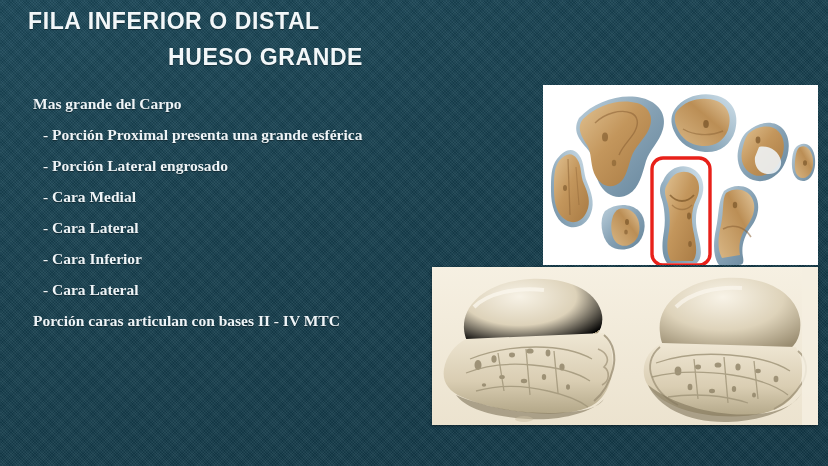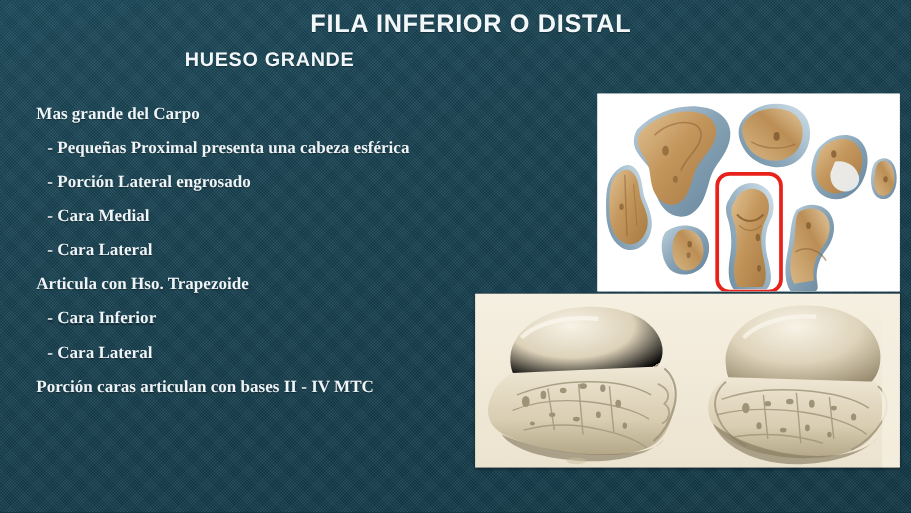--- a/index.html
+++ b/index.html
@@ -27,28 +27,27 @@
     position: absolute;
     color: #f2f7f9;
     font-weight: bold;
     letter-spacing: 0.6px;
     white-space: nowrap;
     text-shadow: 0 1px 1px rgba(0,0,0,0.35);
   }
   #title-1 {
     left: 0; right: 0;
     top: 8px;
-    text-align: center;
     font-size: 23px;
     padding-left: 28px;
   }
   #title-2 {
     left: 168px;
     top: 44px;
-    font-size: 18px;
+    font-size: 23px;
   }
 
   
   #body-text {
     position: absolute;
     left: 33px;
     top: 88px;
     width: 470px;
     font-family: Liberation Serif, serif;
   }
@@ -88,25 +87,24 @@
 </head>
 <body>
 
 <div id="slide">
 
   <div class="title-line" id="title-1">FILA INFERIOR O DISTAL</div>
   <div class="title-line" id="title-2">HUESO GRANDE</div>
 
   <div id="body-text">
     <div class="body-line">Mas grande del Carpo</div>
-    <div class="body-line indent">- Pequeñas Proximal  presenta una cabeza esférica</div>
+    <div class="body-line indent">- Porción Proximal  presenta una grande esférica</div>
     <div class="body-line indent">- Porción Lateral engrosado</div>
     <div class="body-line indent">- Cara Medial</div>
     <div class="body-line indent">- Cara Lateral</div>
-    <div class="body-line">Articula con Hso. Trapezoide</div>
     <div class="body-line indent">- Cara Inferior</div>
     <div class="body-line indent">- Cara Lateral</div>
     <div class="body-line">Porción caras articulan con bases II - IV MTC</div>
   </div>
 
   <div id="fig-carpals">
     <svg class="fig-svg" viewBox="0 0 275 180" preserveAspectRatio="none">
       <defs>
         <linearGradient id="boneG" x1="0" y1="0" x2="1" y2="1">
           <stop offset="0%" stop-color="#e0c191"></stop>

